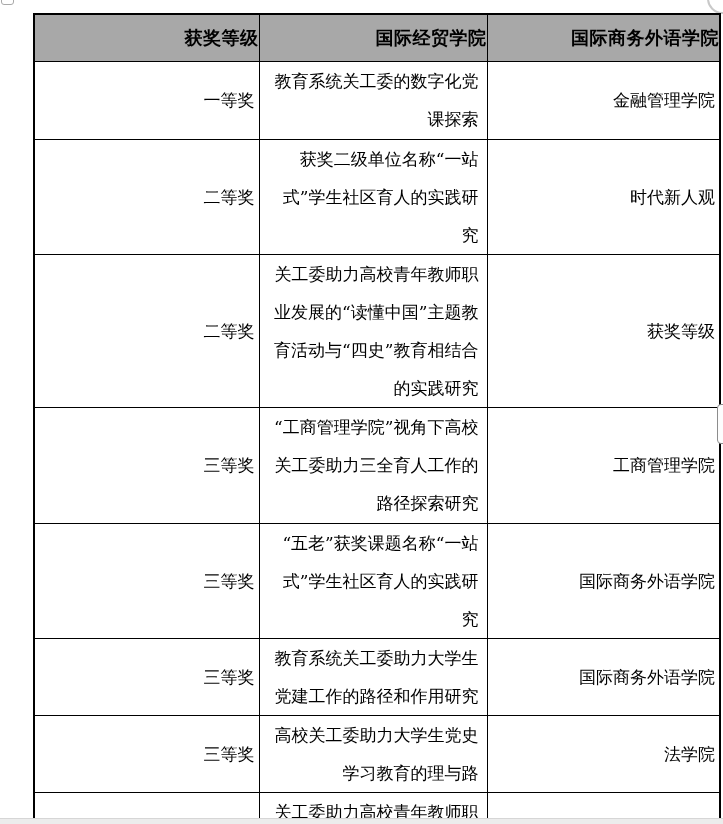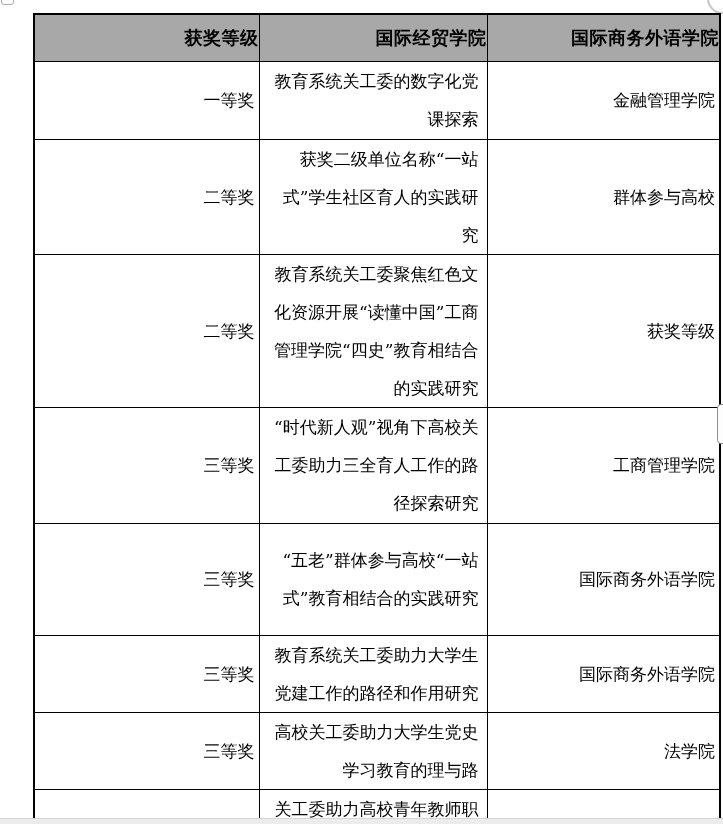--- a/index.html
+++ b/index.html
@@ -99,35 +99,35 @@
   </thead>
   <tbody>
     <tr>
       <td class="cell-level">一等奖</td>
       <td class="cell-topic">教育系统关工委的数字化党课探索</td>
       <td class="cell-unit">金融管理学院</td>
     </tr>
     <tr>
       <td class="cell-level">二等奖</td>
       <td class="cell-topic">获奖二级单位名称“一站式”学生社区育人的实践研究</td>
-      <td class="cell-unit">群体参与高校</td>
+      <td class="cell-unit">时代新人观</td>
     </tr>
     <tr>
       <td class="cell-level">二等奖</td>
-      <td class="cell-topic">教育系统关工委聚焦红色文化资源开展“读懂中国”工商管理学院“四史”教育相结合的实践研究</td>
+      <td class="cell-topic">关工委助力高校青年教师职业发展的“读懂中国”主题教育活动与“四史”教育相结合的实践研究</td>
       <td class="cell-unit">获奖等级</td>
     </tr>
     <tr>
       <td class="cell-level">三等奖</td>
-      <td class="cell-topic">“时代新人观”视角下高校关工委助力三全育人工作的路径探索研究</td>
+      <td class="cell-topic">“工商管理学院”视角下高校关工委助力三全育人工作的路径探索研究</td>
       <td class="cell-unit">工商管理学院</td>
     </tr>
     <tr>
       <td class="cell-level">三等奖</td>
-      <td class="cell-topic">“五老”群体参与高校“一站式”教育相结合的实践研究</td>
+      <td class="cell-topic">“五老”获奖课题名称“一站式”学生社区育人的实践研究</td>
       <td class="cell-unit">国际商务外语学院</td>
     </tr>
     <tr>
       <td class="cell-level">三等奖</td>
       <td class="cell-topic">教育系统关工委助力大学生党建工作的路径和作用研究</td>
       <td class="cell-unit">国际商务外语学院</td>
     </tr>
     <tr>
       <td class="cell-level">三等奖</td>
       <td class="cell-topic">高校关工委助力大学生党史学习教育的理与路</td>

